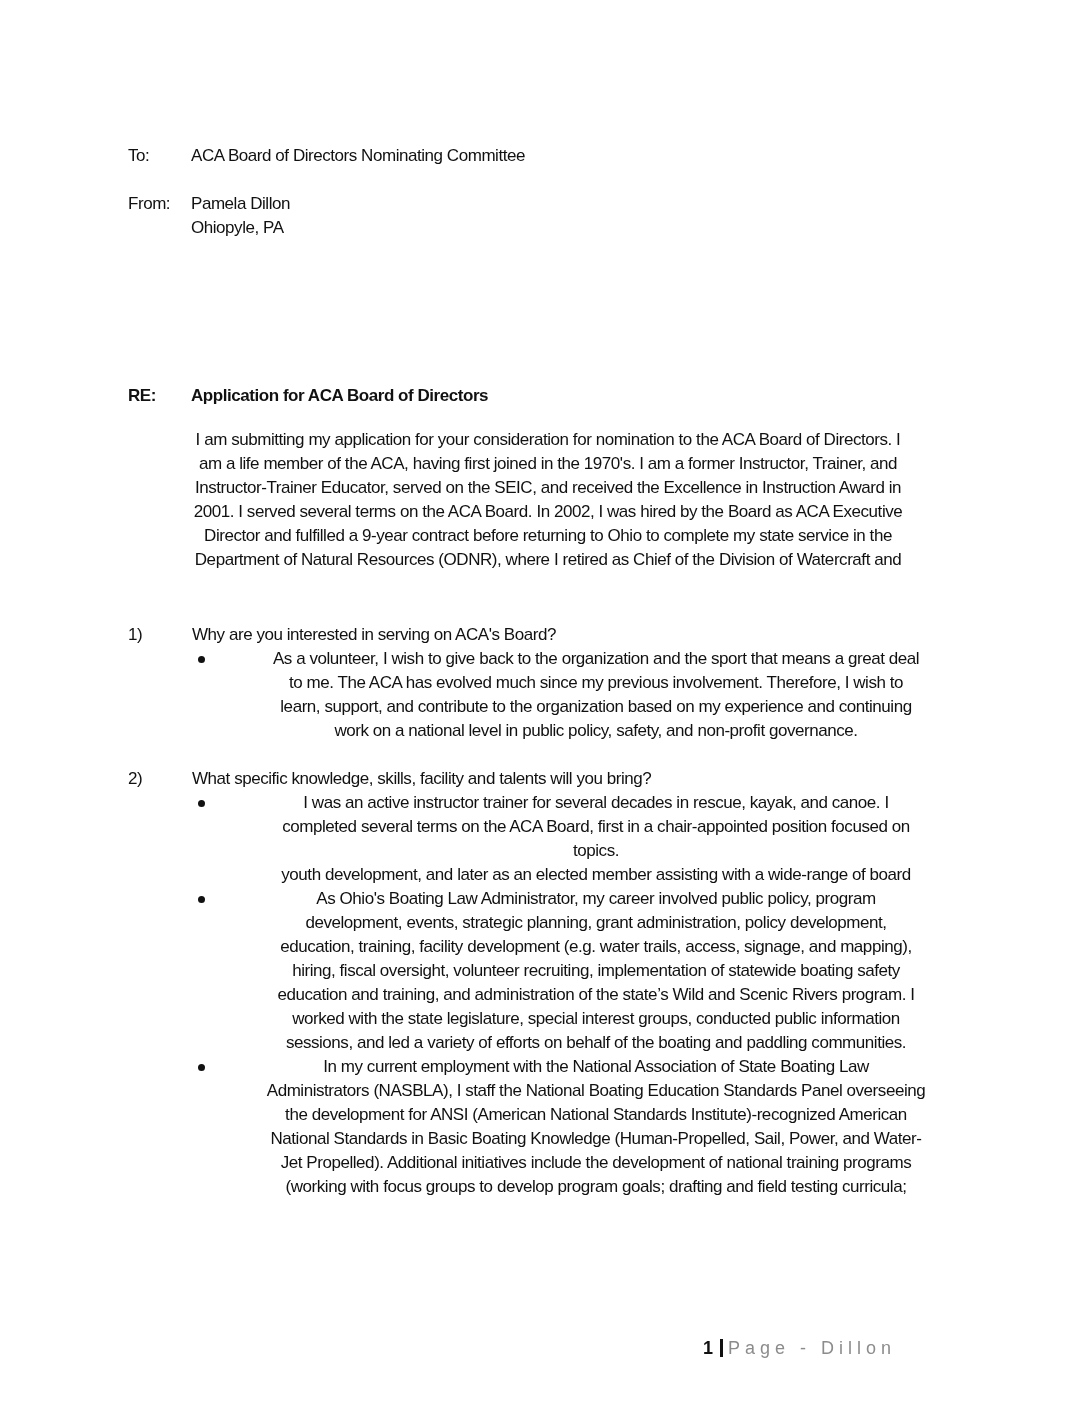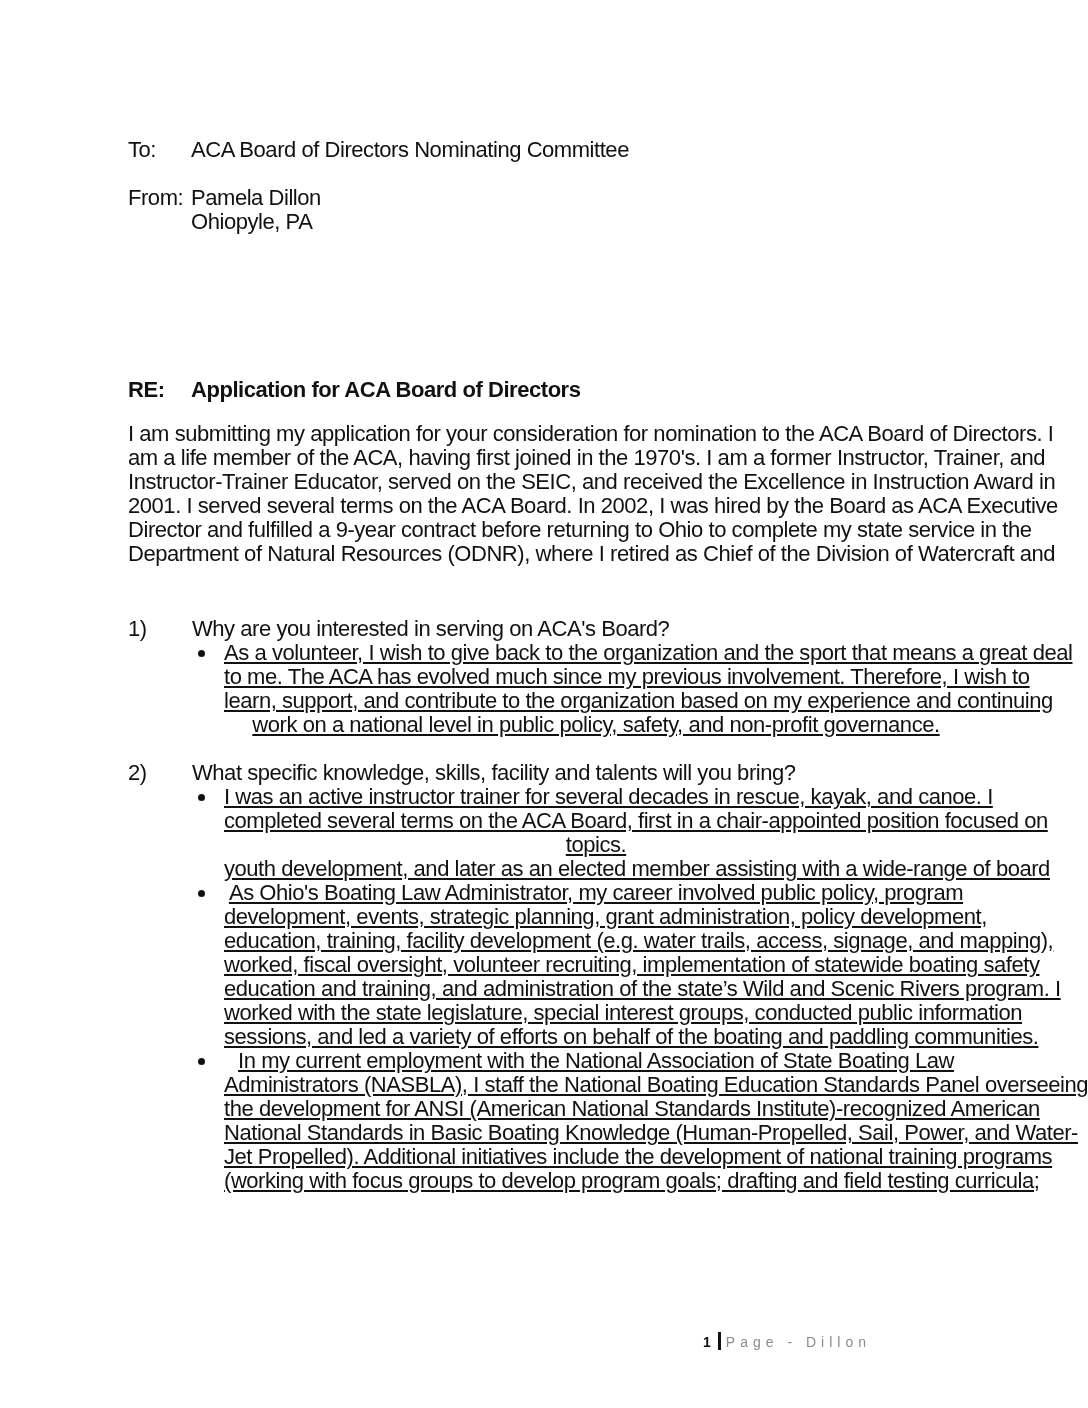--- a/index.html
+++ b/index.html
@@ -10,25 +10,25 @@
     body {
       width: 1088px;
       height: 1408px;
       position: relative;
       overflow: hidden;
       font-family: "Liberation Sans", "DejaVu Sans", sans-serif;
       color: #111111;
     }
     .page {
       position: absolute;
-      left: 0; top: 10px;
+      left: 0; top: 16px;
       width: 1088px; height: 992px;
     }
     .txt {
-      font-size: 22px;
+      font-size: 17px;
       letter-spacing: -0.45px;
       line-height: 24px;
       white-space: nowrap;
       text-align: center;
     }
     .hdr-row {
       position: absolute;
       left: 128px;
     }
     .hdr-label {
@@ -65,41 +65,40 @@
     .q-text {
       position: absolute;
       left: 64px;
       top: 0;
     }
     .bullets {
       position: absolute;
       left: 64px;
       top: 24px;
       width: 776px;
-      text-decoration: underline;
     }
     .bullet {
       position: relative;
       padding-left: 32px;
     }
     .bullet-dot {
       position: absolute;
       left: 6px;
       top: 9px;
       width: 7px;
       height: 7px;
       border-radius: 50%;
       background: #111111;
     }
     .bullet .line { display: block; }
     .footer {
       position: absolute;
       left: 703px;
       top: 1321px;
-      font-size: 14px;
+      font-size: 18px;
       line-height: 22px;
       white-space: nowrap;
     }
     .footer-num {
       font-weight: bold;
       color: #111111;
     }
     .footer-bar {
       display: inline-block;
       width: 3px;
@@ -168,21 +167,21 @@
         <span class="line">I was an active instructor trainer for several decades in rescue, kayak, and canoe. I</span>
         <span class="line">completed several terms on the ACA Board, first in a chair-appointed position focused on</span>
         <span class="line">topics.</span>
         <span class="line">youth development, and later as an elected member assisting with a wide-range of board</span>
       </div>
       <div class="bullet">
         <span class="bullet-dot"></span>
         <span class="line">As Ohio's Boating Law Administrator, my career involved public policy, program</span>
         <span class="line">development, events, strategic planning, grant administration, policy development,</span>
         <span class="line">education, training, facility development (e.g. water trails, access, signage, and mapping),</span>
-        <span class="line">worked, fiscal oversight, volunteer recruiting, implementation of statewide boating safety</span>
+        <span class="line">hiring, fiscal oversight, volunteer recruiting, implementation of statewide boating safety</span>
         <span class="line">education and training, and administration of the state’s Wild and Scenic Rivers program.  I</span>
         <span class="line">worked with the state legislature, special interest groups, conducted public information</span>
         <span class="line">sessions, and led a variety of efforts on behalf of the boating and paddling communities.</span>
       </div>
       <div class="bullet">
         <span class="bullet-dot"></span>
         <span class="line">In my current employment with the National Association of State Boating Law</span>
         <span class="line">Administrators (NASBLA), I staff the National Boating Education Standards Panel overseeing</span>
         <span class="line">the development for ANSI (American National Standards Institute)-recognized American</span>
         <span class="line">National Standards in Basic Boating Knowledge (Human-Propelled, Sail, Power, and Water-</span>

